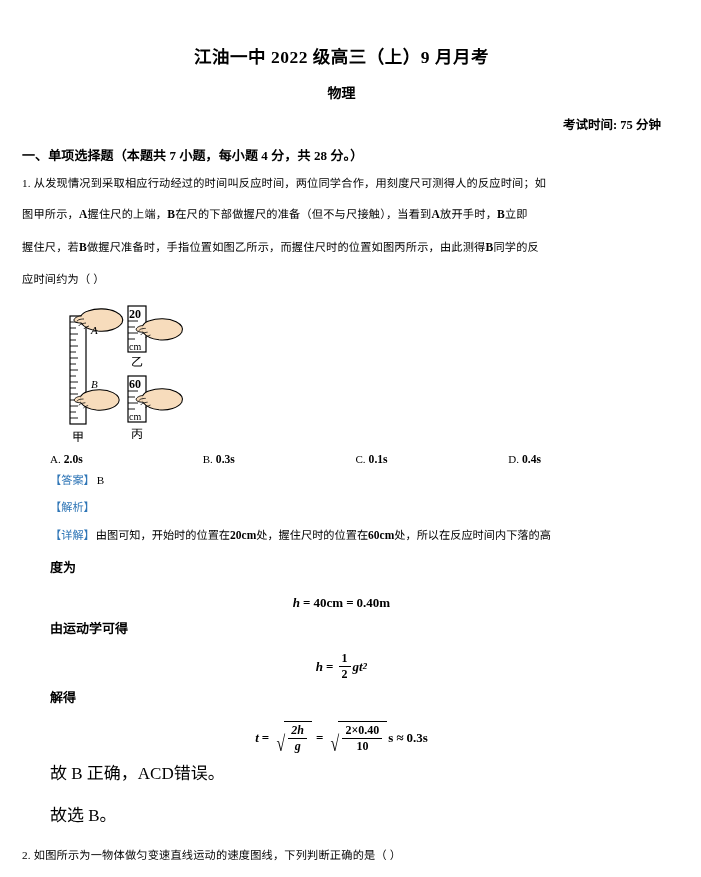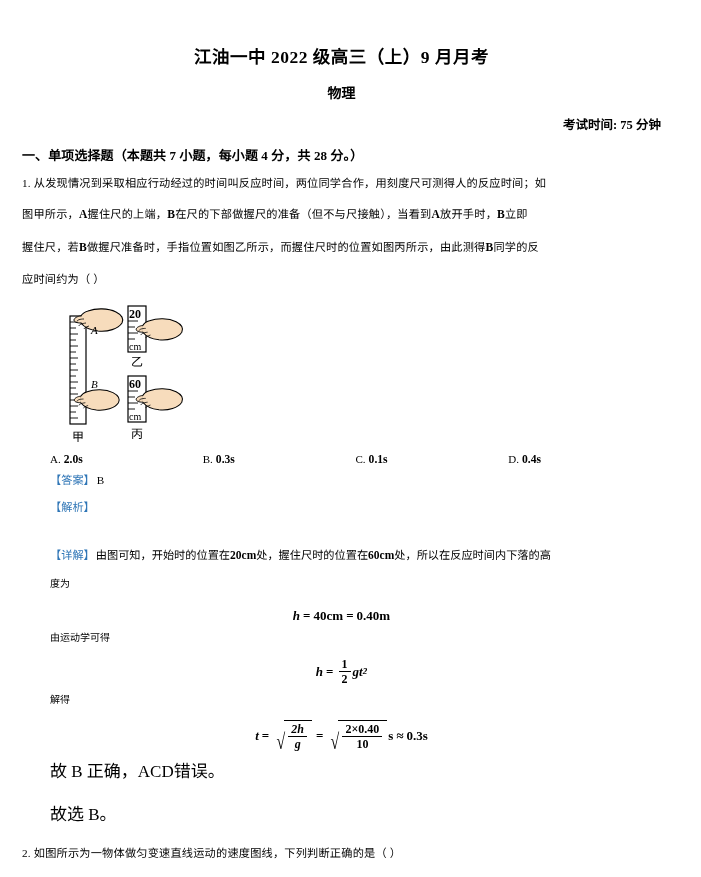--- a/index.html
+++ b/index.html
@@ -111,34 +111,35 @@
     color: #2E75B6;
     font-weight: normal;
   }
   .ans-val {
     color: #000000;
     margin-left: 2px;
   }
   .detail-line {
     font-size: 11.2px;
     line-height: 2.45;
-    margin: 20px 0 0 0;
+    margin: 0 0 0 0;
     padding-left: 28px;
     text-align: justify;
   }
   .detail-line .tag { margin-right: 1px; }
   .inline-b {
     font-weight: bold;
     font-size: 11.5px;
   }
   .plain-line {
-    font-size: 10px;
+    font-size: 13px;
     line-height: 2.4;
     margin: 2px 0 0 0;
     padding-left: 28px;
+    font-weight: bold;
   }
   .closing-line {
     font-size: 17px;
     line-height: 2.5;
     margin: 0;
     padding-left: 28px;
   }
 
   
   .formula-row {

